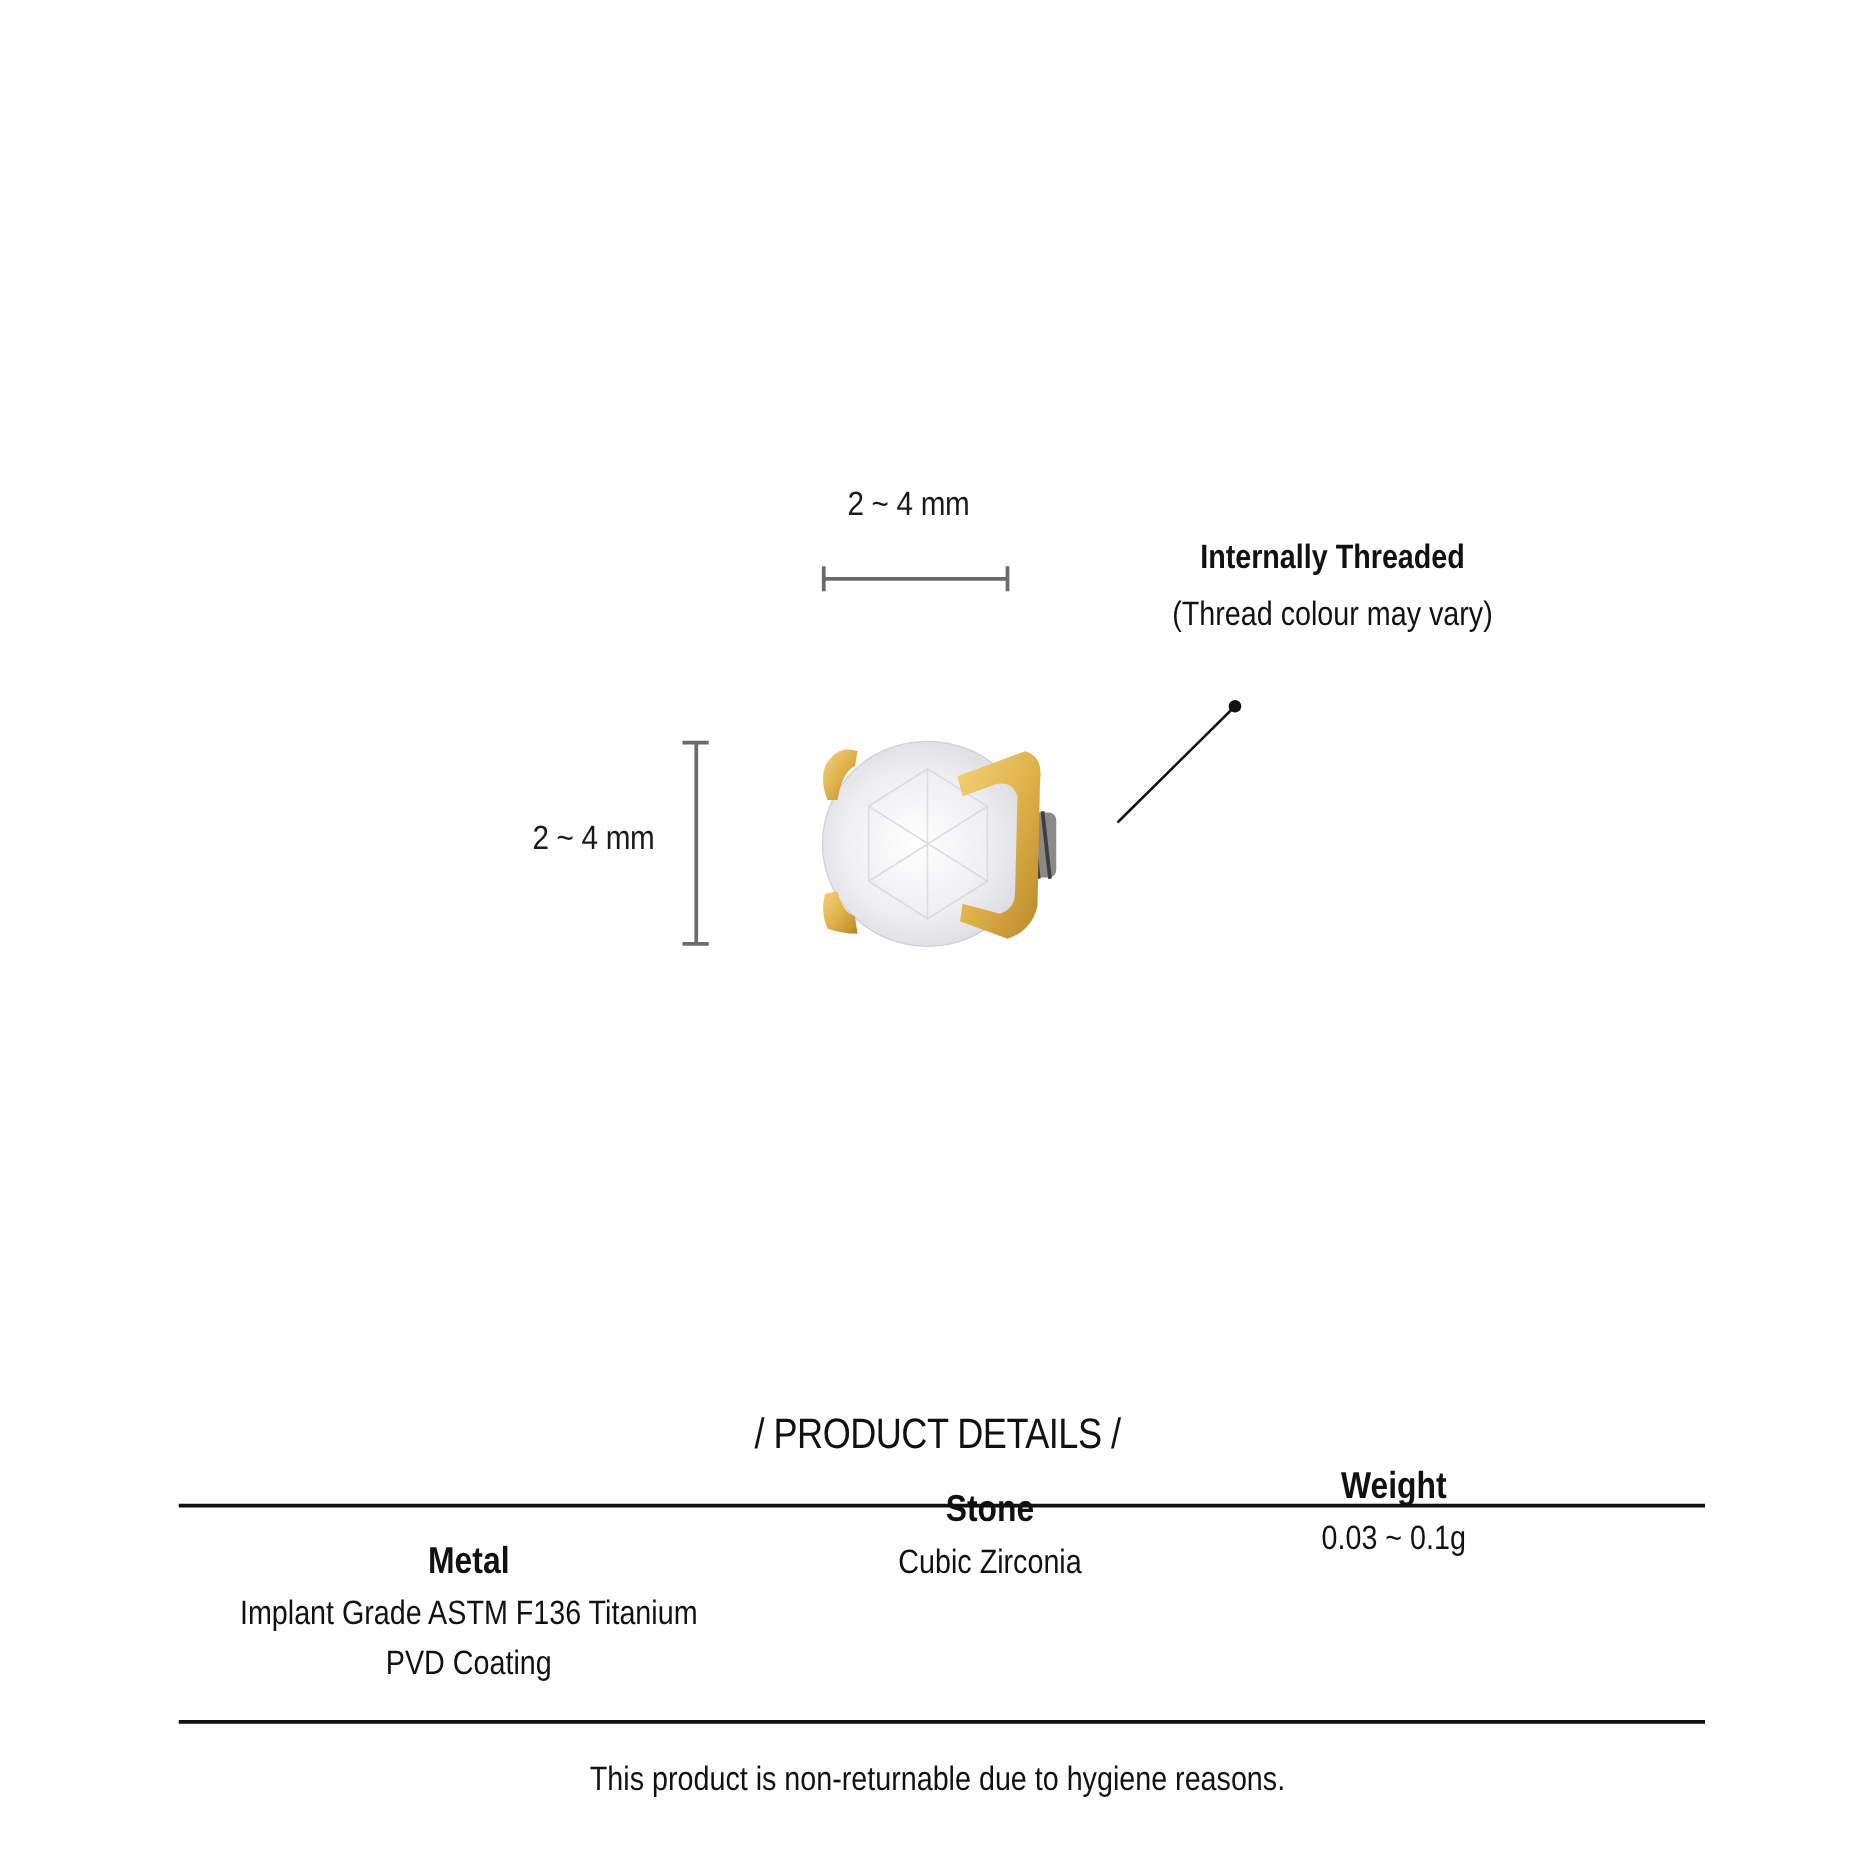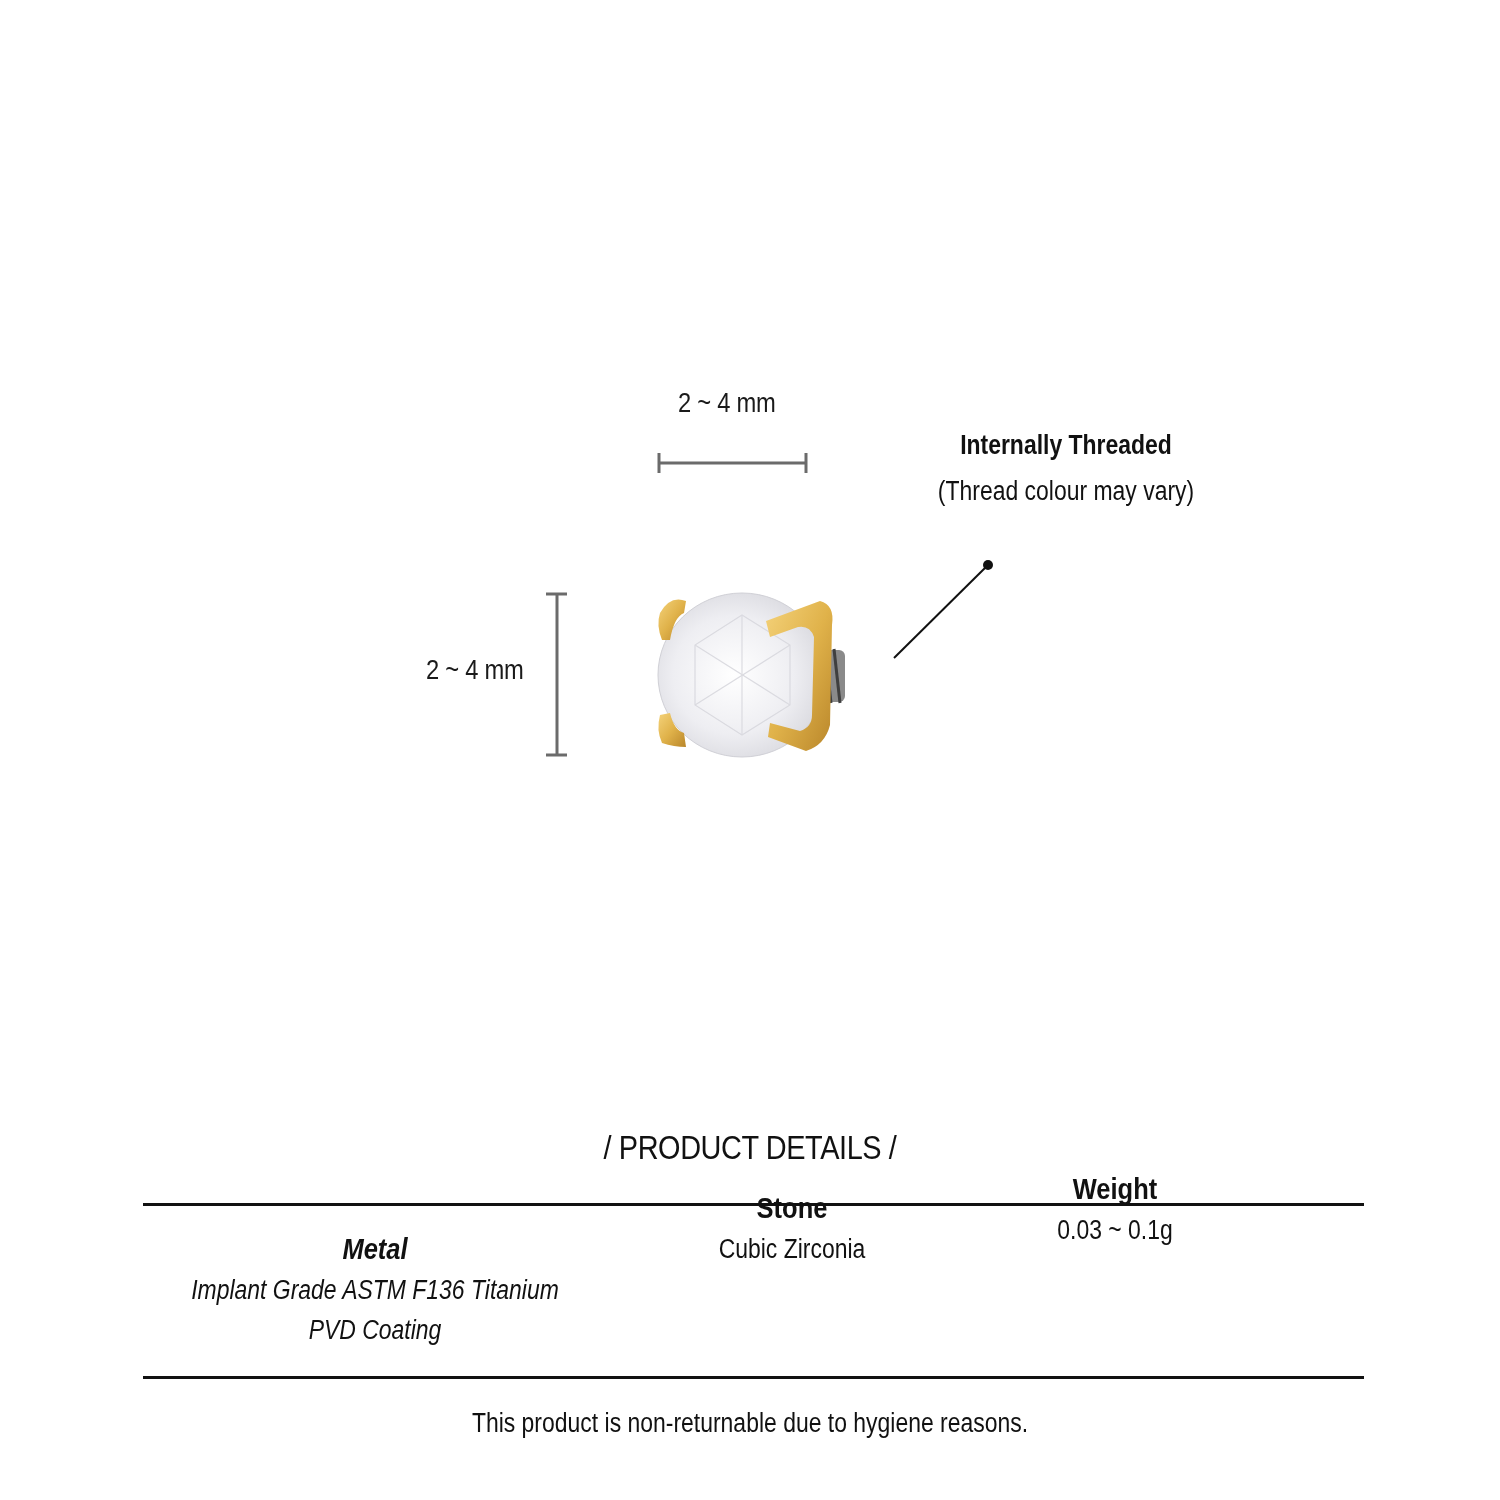--- a/index.html
+++ b/index.html
@@ -77,21 +77,21 @@
 <div class="abs callout-title" style="left:866px; top:430px;">Internally Threaded</div>
 <div class="abs callout-sub" style="left:866px; top:476px;">(Thread colour may vary)</div>
 <svg class="abs" style="left:888px; top:558px;" width="108" height="106">
   <line x1="6" y1="100" x2="100" y2="7" stroke="#111" stroke-width="2"></line>
   <circle cx="100" cy="7" r="5" fill="#111"></circle>
 </svg>
 
 <div class="abs section-title">/ PRODUCT DETAILS /</div>
 <div class="abs rule" style="top:1203px;"></div>
 
-<div class="abs col" style="left:125px; width:500px; top:1232px;font-style:italic;">
+<div class="abs col" style="left:125px; width:500px; top:1232px;">
   <span class="col-head">Metal</span>
   <span class="col-val">Implant Grade ASTM F136 Titanium</span>
   <span class="col-val">PVD Coating</span>
 </div>
 <div class="abs col" style="left:592px; width:400px; top:1191px;">
   <span class="col-head">Stone</span>
   <span class="col-val">Cubic Zirconia</span>
 </div>
 <div class="abs col" style="left:965px; width:300px; top:1172px;">
   <span class="col-head">Weight</span>

